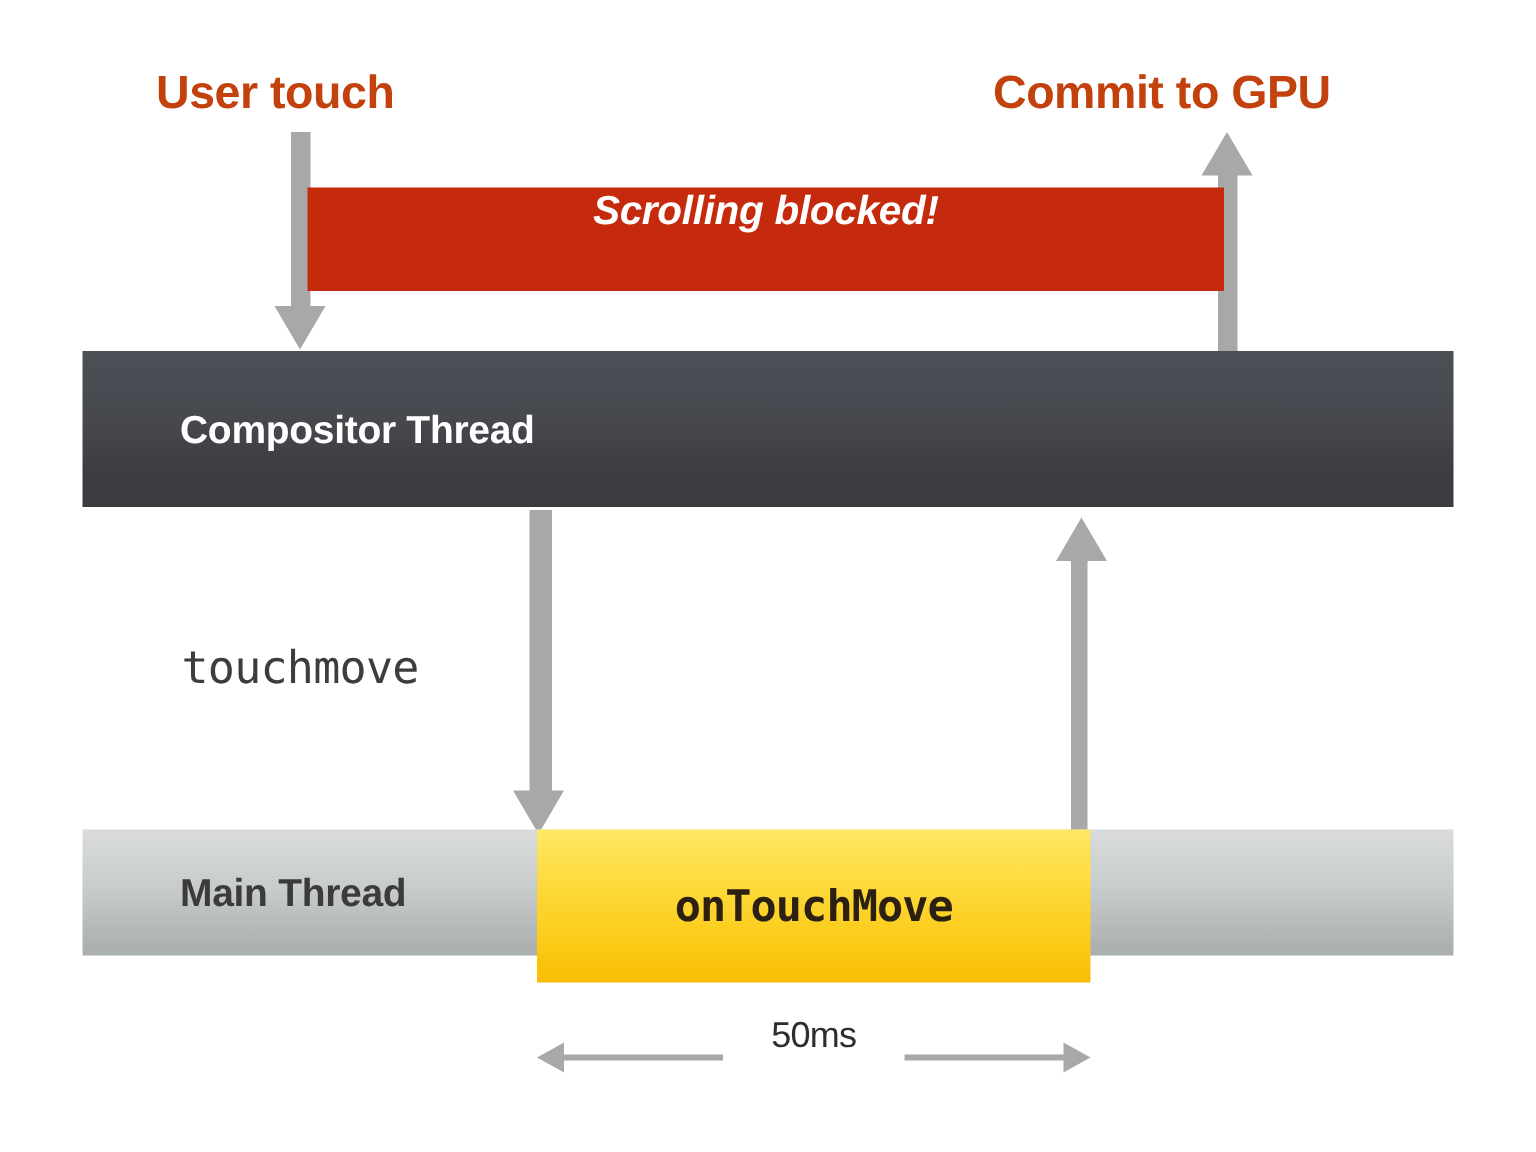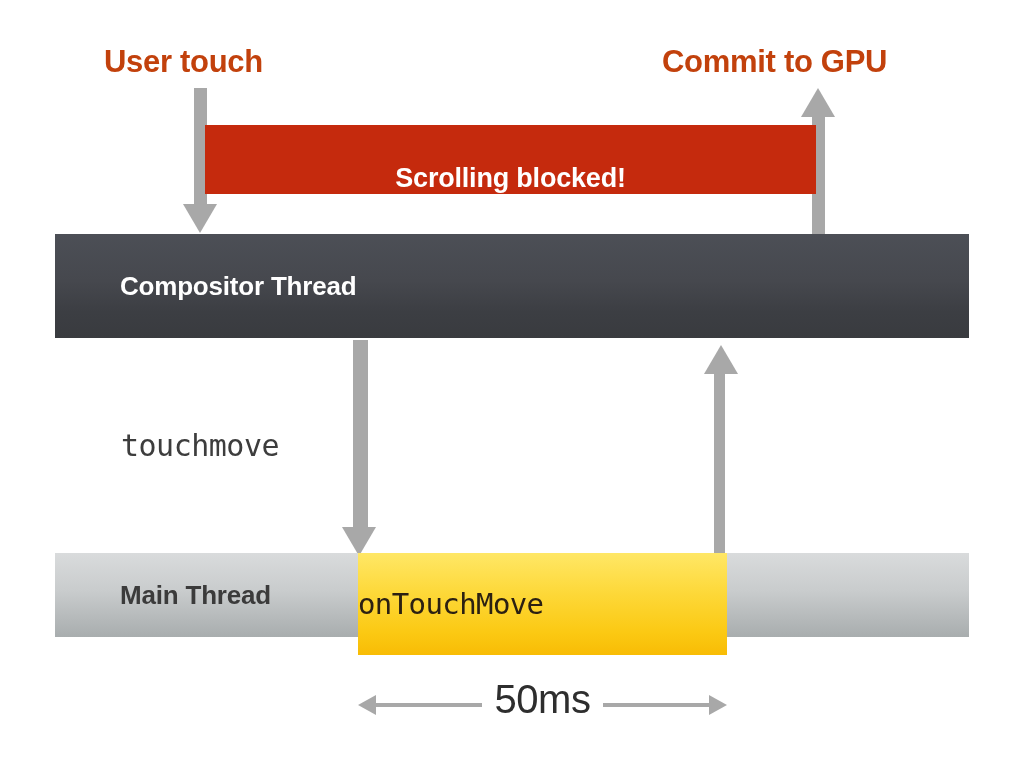--- a/index.html
+++ b/index.html
@@ -73,22 +73,23 @@
 
   
   #bar-scrolling-blocked {
     position: absolute;
     left: 205px;
     top: 125px;
     width: 611px;
     height: 69px;
     background: #c52a0d;
     display: flex;
-    align-items: flex-end;
+    align-items: flex-start;
     justify-content: center;
+    font-style: italic;
   }
   #bar-scrolling-blocked .bar-text {
     font-family: "Liberation Sans", sans-serif;
     font-weight: bold;
     font-size: 27px;
     color: #ffffff;
     letter-spacing: -0.2px;
   }
 
   
@@ -144,21 +145,22 @@
   }
   #block-ontouchmove {
     position: absolute;
     left: 358px;
     top: 553px;
     width: 369px;
     height: 102px;
     background: linear-gradient(to bottom, #ffe766 0%, #fdd838 40%, #fbc913 78%, #f8bc05 100%);
     display: flex;
     align-items: center;
-    justify-content: flex-start;
+    justify-content: center;
+    font-weight: bold;
   }
   #block-ontouchmove .block-text {
     font-family: "DejaVu Sans Mono", "Liberation Mono", monospace;
     font-size: 29px;
     color: #2b2012;
     letter-spacing: -0.6px;
   }
 
   
   #dimension-50ms {
@@ -194,21 +196,21 @@
     border-bottom: 10px solid transparent;
     border-left: 18px solid #a8a8a8;
   }
   #dim-label-50ms {
     position: absolute;
     left: 0;
     right: 0;
     top: -5px;
     text-align: center;
     font-family: "Liberation Sans", sans-serif;
-    font-size: 40px;
+    font-size: 24px;
     color: #2e2e2e;
     letter-spacing: -0.5px;
   }
 </style>
 </head>
 <body>
 
 <div id="stage">
 
   <div class="top-label" id="label-user-touch">User touch</div>

